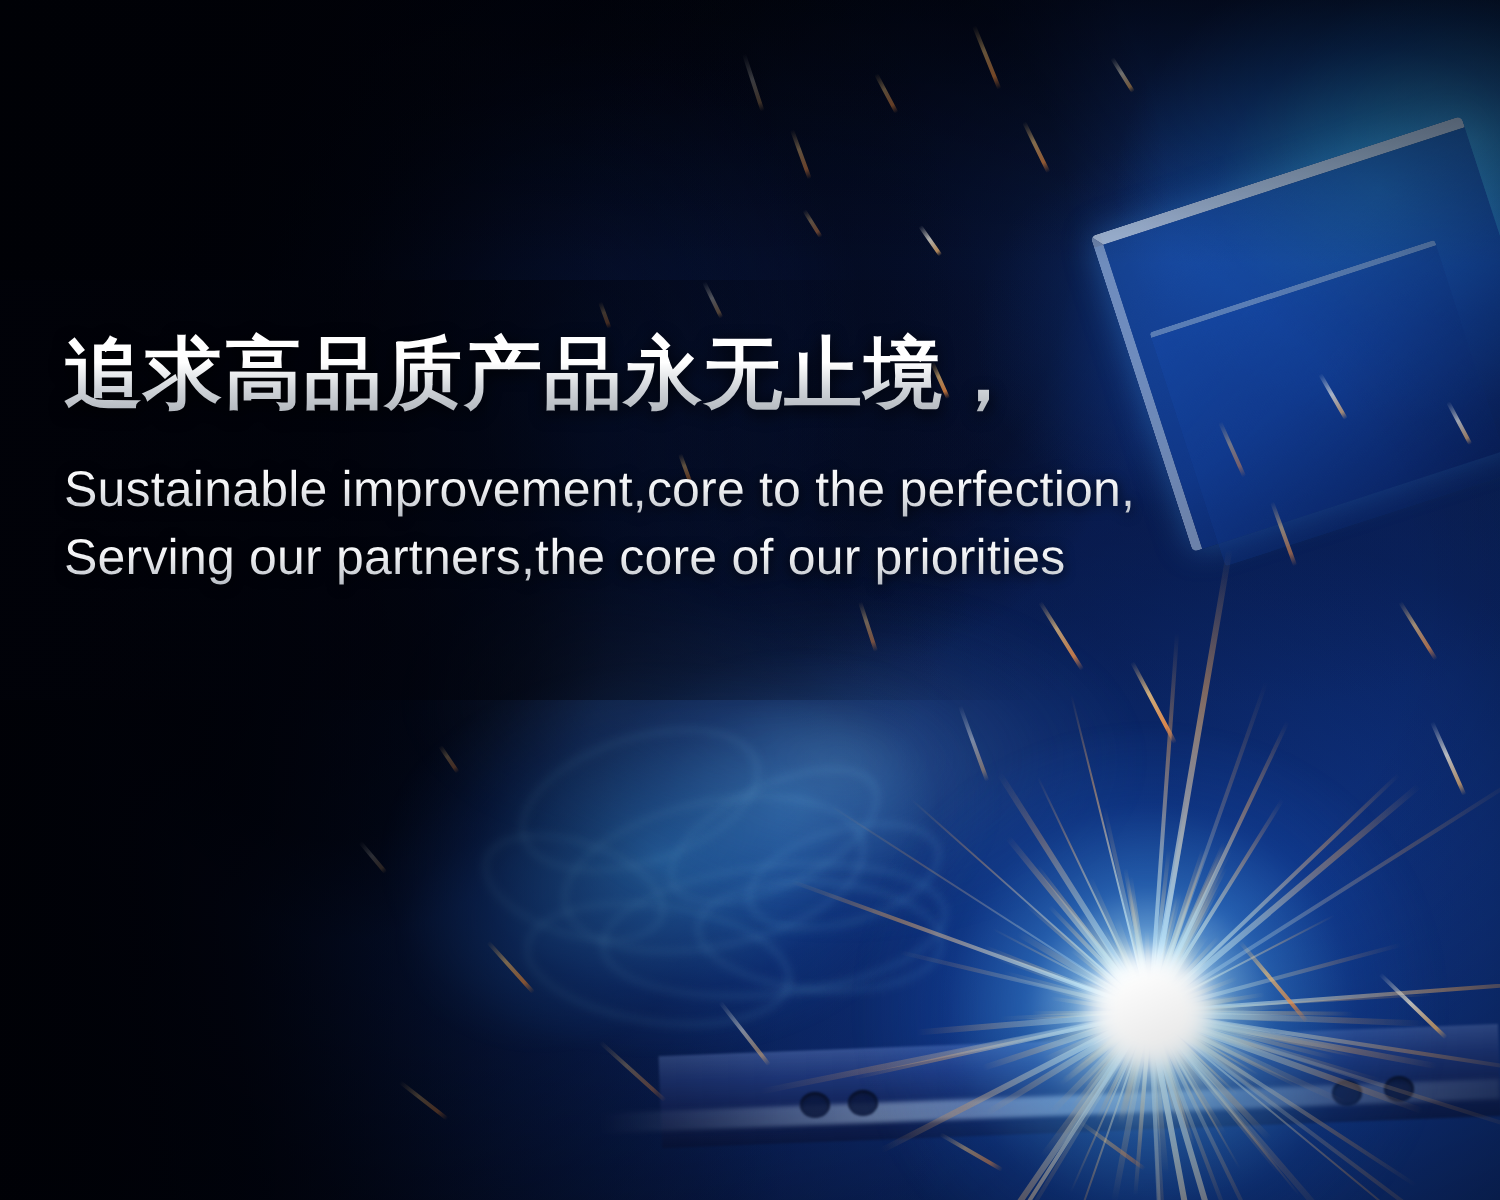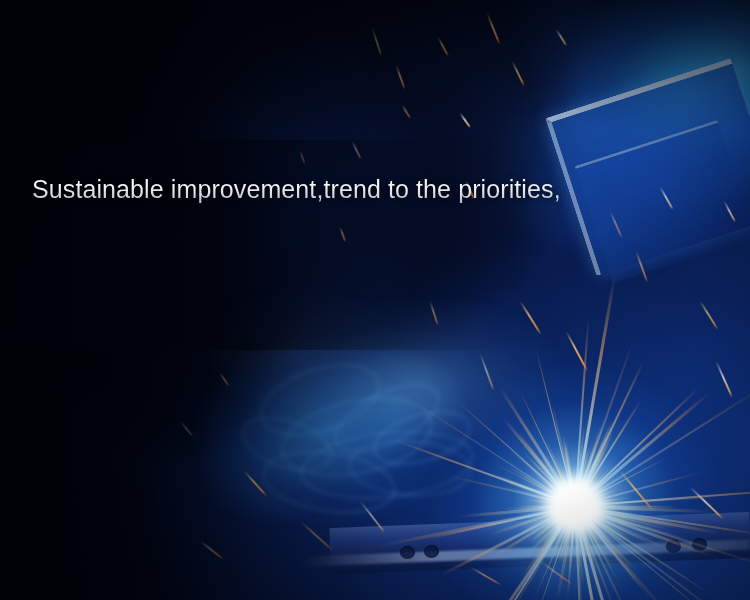--- a/index.html
+++ b/index.html
@@ -465,19 +465,21 @@
       <div class="spark" style="left: 466px; top: 180px; width: 20px; transform: rotate(66deg); opacity: 0.89;"></div>
       <div class="spark hot" style="left: 180px; top: 420px; width: 20px; transform: rotate(50deg); opacity: 0.45;"></div>
       <div class="spark" style="left: 220px; top: 372px; width: 16px; transform: rotate(56deg); opacity: 0.56;"></div>
     </div>
 
   <div class="bg-layer" id="bg-vignette"></div>
   <div id="bg-textscrim"></div>
 
   <div id="copy">
     <div id="cn-block">
+      <div class="cn-line">追求高品质产品永无止境，</div>
     </div>
     <div id="en-block">
-      <div class="en-line">Sustainable improvement,trend to the priorities,</div>
+      <div class="en-line">Sustainable improvement,core to the perfection,</div>
+      <div class="en-line">Serving our partners,the core of our priorities</div>
     </div>
   </div>
 
 </div>
 
 </body></html>

